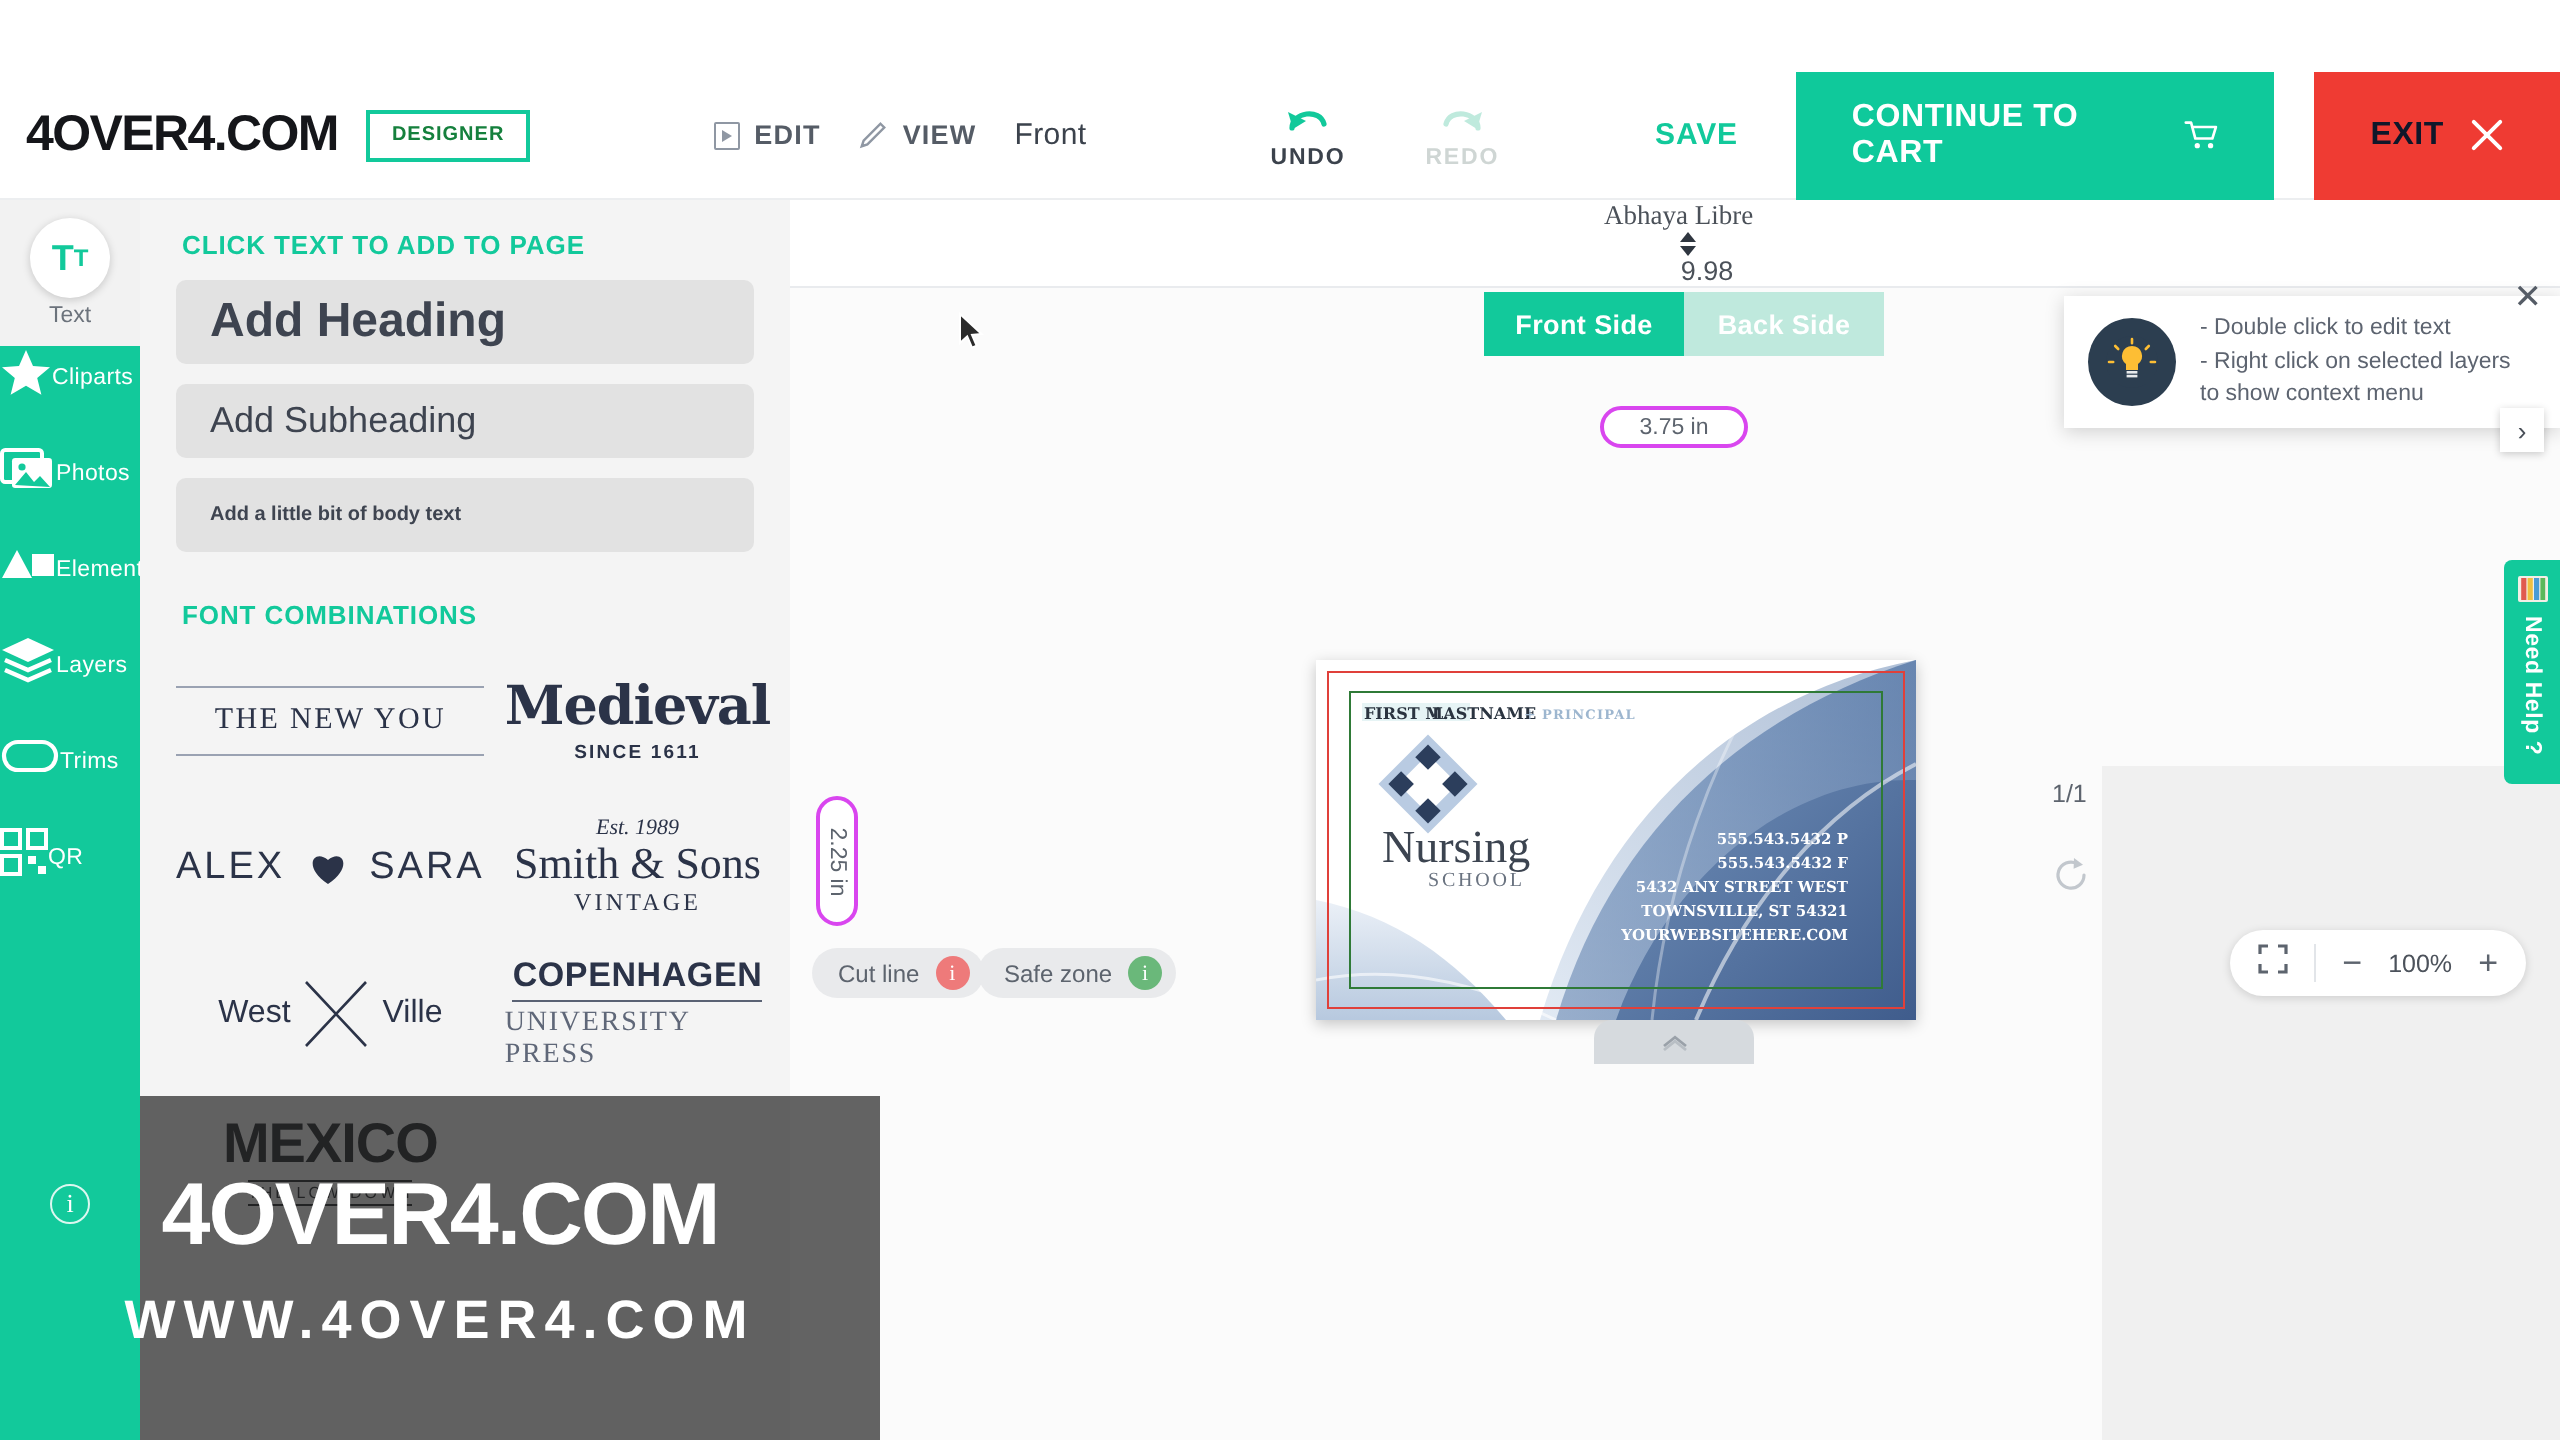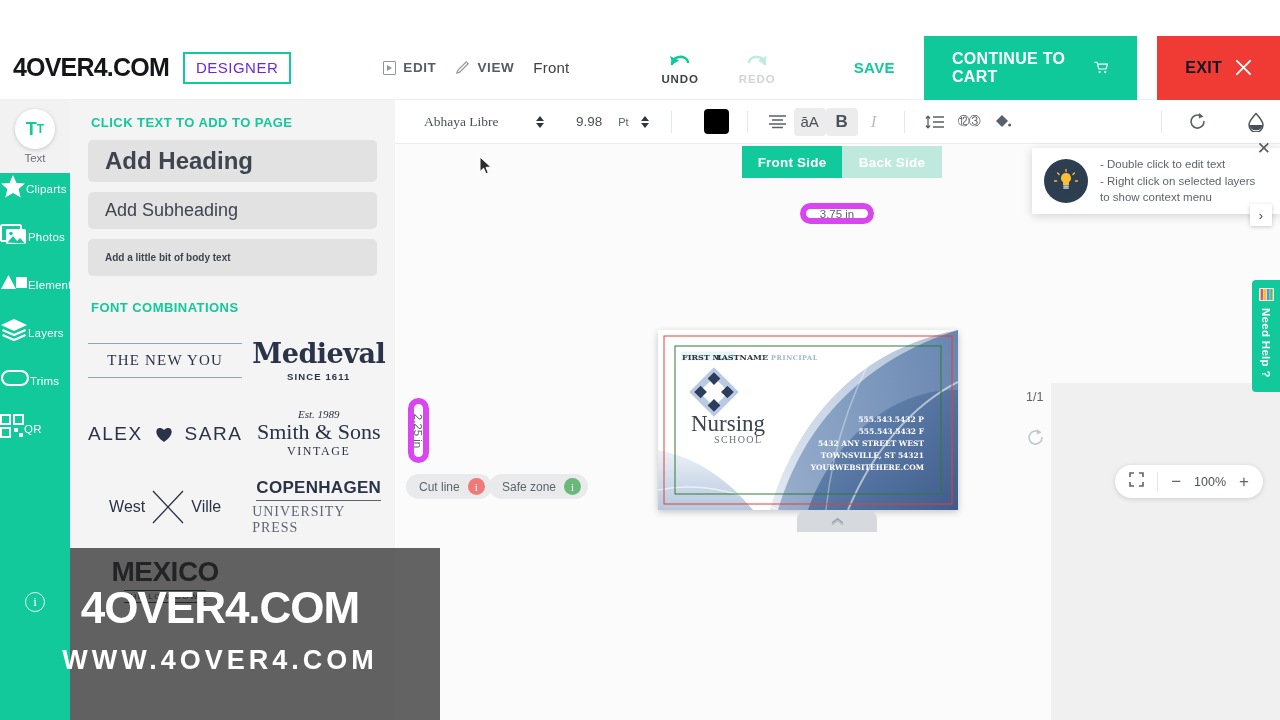--- a/index.html
+++ b/index.html
@@ -15,22 +15,22 @@
     position: absolute; top: 36px; left: 0; width: 1280px; height: 64px;
     background: #fff; display: flex; align-items: center;
     border-bottom: 1px solid #eceef0;
   }
   .logo-wrap { display: flex; align-items: center; padding-left: 13px; }
   .logo-text {
     font-size: 25px; font-weight: 700; letter-spacing: -0.8px;
     color: #15161a; font-family: "Liberation Sans", sans-serif;
   }
   .designer-badge {
-    margin-left: 14px; border: 2px solid #12c99b; color: #6d28d9;
-    font-size: 15px; font-weight: 400; letter-spacing: .5px;
+    margin-left: 14px; border: 2px solid #12c99b; color: #15803d;
+    font-size: 10px; font-weight: 700; letter-spacing: .5px;
     padding: 5px 11px 6px;
   }
   .nav-group { display: flex; align-items: center; margin-left: 92px; gap: 19px; }
   .nav-item {
     display: flex; align-items: center; gap: 7px; cursor: pointer;
     color: #555c66; font-size: 13.5px; font-weight: 600; letter-spacing: .6px;
   }
   .nav-plain { color: #3b424c; font-size: 15px; font-weight: 400; letter-spacing: .2px; }
   .icon-sq {
     width: 13px; height: 14px; border: 1.6px solid #8f97a3; border-radius: 1px;
@@ -134,21 +134,21 @@
   .fc6b { font-size:14px; letter-spacing:.9px; margin-top:3px; color:#5f6778;font-family:Liberation Serif, serif;}
   .fc7 { font-size:28px; font-weight:800; letter-spacing:-.5px; color:#13161c; }
   .fc7s { font-size:8px; letter-spacing:1.5px; color:#13161c; margin-top:2px;
           border-top:1.2px solid #13161c; border-bottom:1.2px solid #13161c; padding:1px 0;}
   .fc8 { font-family:"DejaVu Serif", serif; font-style:italic; font-size:26px; color:#1d2330;}
 
   
   .fmtbar {
     position: absolute; left: 395px; top: 100px; width: 885px; height: 44px;
     background: #fff; border-bottom: 1px solid #e9ebee;
-    display: flex; align-items: center;
+    display: flex; align-items: center; flex-direction: column;
   }
   .font-name { margin-left: 29px; width: 100px; font-family:"Liberation Serif", serif;
                font-size: 13.5px; color:#4b5159; }
   .stepper { display:flex; flex-direction:column; gap:2px; cursor:pointer; margin-left:12px;}
   .stepper i { width:0;height:0;border-left:4px solid transparent;
                border-right:4px solid transparent; }
   .stepper .up { border-bottom:5px solid #2f3640; }
   .stepper .dn { border-top:5px solid #2f3640; }
   .font-size { margin-left: 32px; font-size: 13.5px; color:#4b5159; }
   .font-unit { margin-left: 16px; font-size: 11px; color:#5b626b; }
@@ -165,21 +165,21 @@
   
   .stage { position:absolute; left:395px; top:144px; width:885px; height:576px;
            background:#fbfbfb; }
   .sides { position:absolute; left:742px; top:146px; display:flex; z-index:4; }
   .side-tab { width:100px; height:32px; display:flex;align-items:center;
               justify-content:center; color:#fff; font-size:13.5px; font-weight:700;
               cursor:pointer; letter-spacing:.2px;}
   .side-on { background:#12c99b; }
   .side-off { background:#bfe9dd; }
   .dim-pill {
-    position:absolute; background:#fff; border:6px solid #d946ef; border-radius:13px;
+    position:absolute; background:#fff; border:2px solid #d946ef; border-radius:13px;
     color:#5d646e; font-size:11.5px; display:flex; align-items:center;
     justify-content:center; z-index:4;
   }
   .dim-top { left:800px; top:203px; width:74px; height:21px; }
   .dim-left { left:408px; top:398px; width:21px; height:65px; }
   .dim-left span { transform: rotate(90deg); white-space:nowrap; font-size:11.5px; }
   .artboard { position:absolute; left:656px; top:239px; width:361px; height:361px;
               background:#f0f0f0; }
   .card {
     position:absolute; left:658px; top:330px; width:300px; height:180px;

